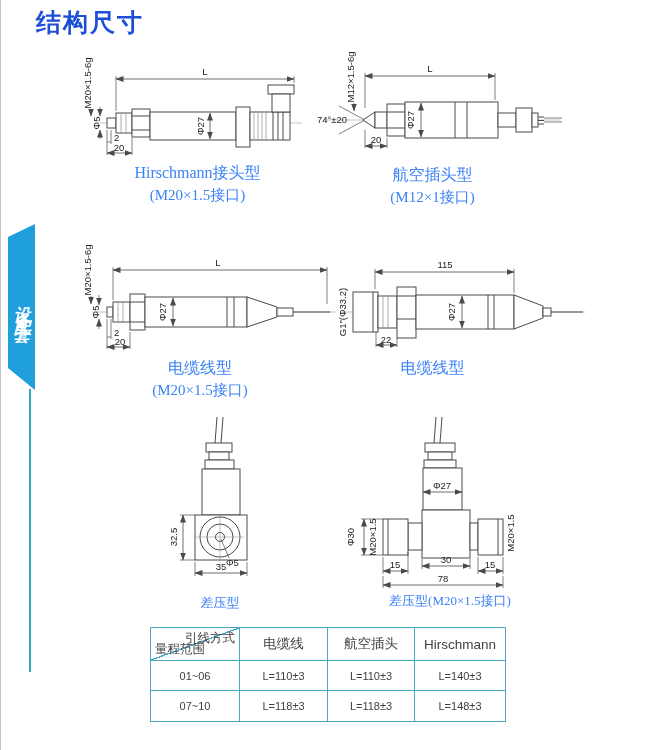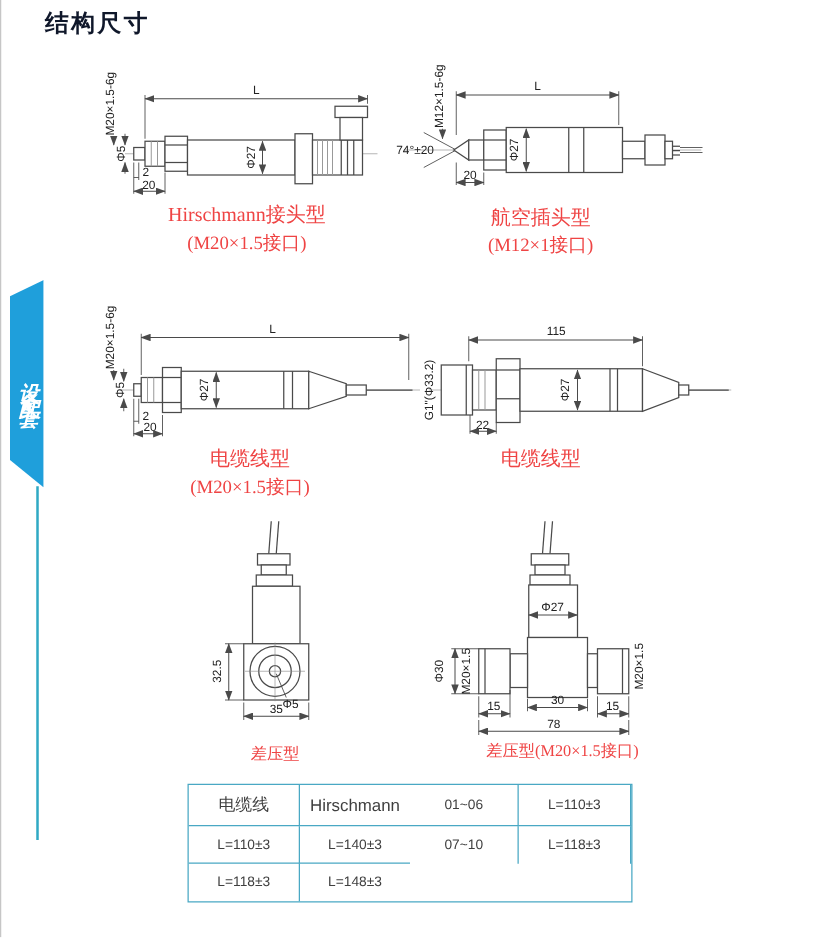--- a/index.html
+++ b/index.html
@@ -1,38 +1,38 @@
 <!DOCTYPE html>
 <html><head>
 <meta charset="utf-8">
 <style>
   html,body{margin:0;padding:0;background:#fff;}
   .page{position:relative;width:650px;height:750px;background:#ffffff;overflow:hidden;
         font-family:"Liberation Sans",sans-serif;}
   .edge-line{position:absolute;left:0;top:0;width:1px;height:750px;background:#c6c6c6;}
-  .title{position:absolute;left:36px;top:6px;margin:0;font-size:19px;font-weight:bold;
-         color:#0f172a;letter-spacing:2px;font-family:"Liberation Sans",sans-serif;}
+  .title{position:absolute;left:36px;top:6px;margin:0;font-size:25px;font-weight:bold;
+         color:#1d4ed8;letter-spacing:2px;font-family:"Liberation Sans",sans-serif;}
   .banner{position:absolute;left:8px;top:224px;width:27px;height:166px;background:#1f9fdb;
           clip-path:polygon(0 13px,100% 0,100% 166px,0 144px);
           display:flex;align-items:center;justify-content:center;}
   .banner-text{writing-mode:vertical-rl;color:#fff;font-style:italic;font-weight:bold;
                font-size:16px;letter-spacing:7px;font-family:"Liberation Serif",serif;}
   .teal-rule{position:absolute;left:29px;top:389px;width:2px;height:283px;background:#2fa9c4;}
 
   svg.fig{position:absolute;overflow:visible;}
   .ln{stroke:#4a4a4a;stroke-width:1;fill:none;}
   .fw{fill:#ffffff;stroke:#4a4a4a;stroke-width:1;}
   .thin{stroke:#999;stroke-width:0.8;fill:none;}
   .cl{stroke:#8a8a8a;stroke-width:0.5;fill:none;}
   .dim{stroke:#4a4a4a;stroke-width:0.7;fill:none;}
   .dm{stroke:#4a4a4a;stroke-width:0.8;fill:none;
       marker-start:url(#arr);marker-end:url(#arr);}
   svg text{font-family:"Liberation Sans",sans-serif;font-size:9.5px;fill:#222;}
 
-  .cap{position:absolute;text-align:center;color:#ef4444;font-family:"Liberation Serif",serif;}
+  .cap{position:absolute;text-align:center;color:#3b82f6;font-family:"Liberation Serif",serif;}
   .cap .l1{font-size:16px;line-height:21px;}
   .cap .l2{font-size:15px;line-height:24px;}
   .cap .big{font-size:13px;line-height:22px;}
 
   .spec-table{position:absolute;left:150px;top:627px;width:354px;
               display:grid;grid-template-columns:89px 88px 87px 90px;
               grid-template-rows:33px 30px 30px;
               border:1.5px solid #49a8c4;color:#3f3f3f;background:#fff;}
   .cell{border-right:1.2px solid #49a8c4;border-bottom:1.2px solid #49a8c4;
         display:flex;align-items:center;justify-content:center;font-size:11px;}
@@ -311,21 +311,26 @@
       <line x1="163" y1="161" x2="163" y2="173" class="dim"></line>
       <line x1="43" y1="170" x2="163" y2="170" class="dm"></line>
       <text x="103" y="167" text-anchor="middle">78</text>
     </g>
   </svg>
   <div class="cap" style="left:340px;top:590px;width:220px">
     <div class="big">差压型(M20×1.5接口)</div>
   </div>
 
   <div class="spec-table">
+    <div class="cell head corner">
+      <span class="corner-top">引线方式</span>
+      <span class="corner-bottom">量程范围</span>
+    </div>
     <div class="cell head">电缆线</div>
+    <div class="cell head">航空插头</div>
     <div class="cell head lastcol">Hirschmann</div>
 
     <div class="cell">01~06</div>
     <div class="cell">L=110±3</div>
     <div class="cell">L=110±3</div>
     <div class="cell lastcol">L=140±3</div>
 
     <div class="cell lastrow">07~10</div>
     <div class="cell lastrow">L=118±3</div>
     <div class="cell lastrow">L=118±3</div>

